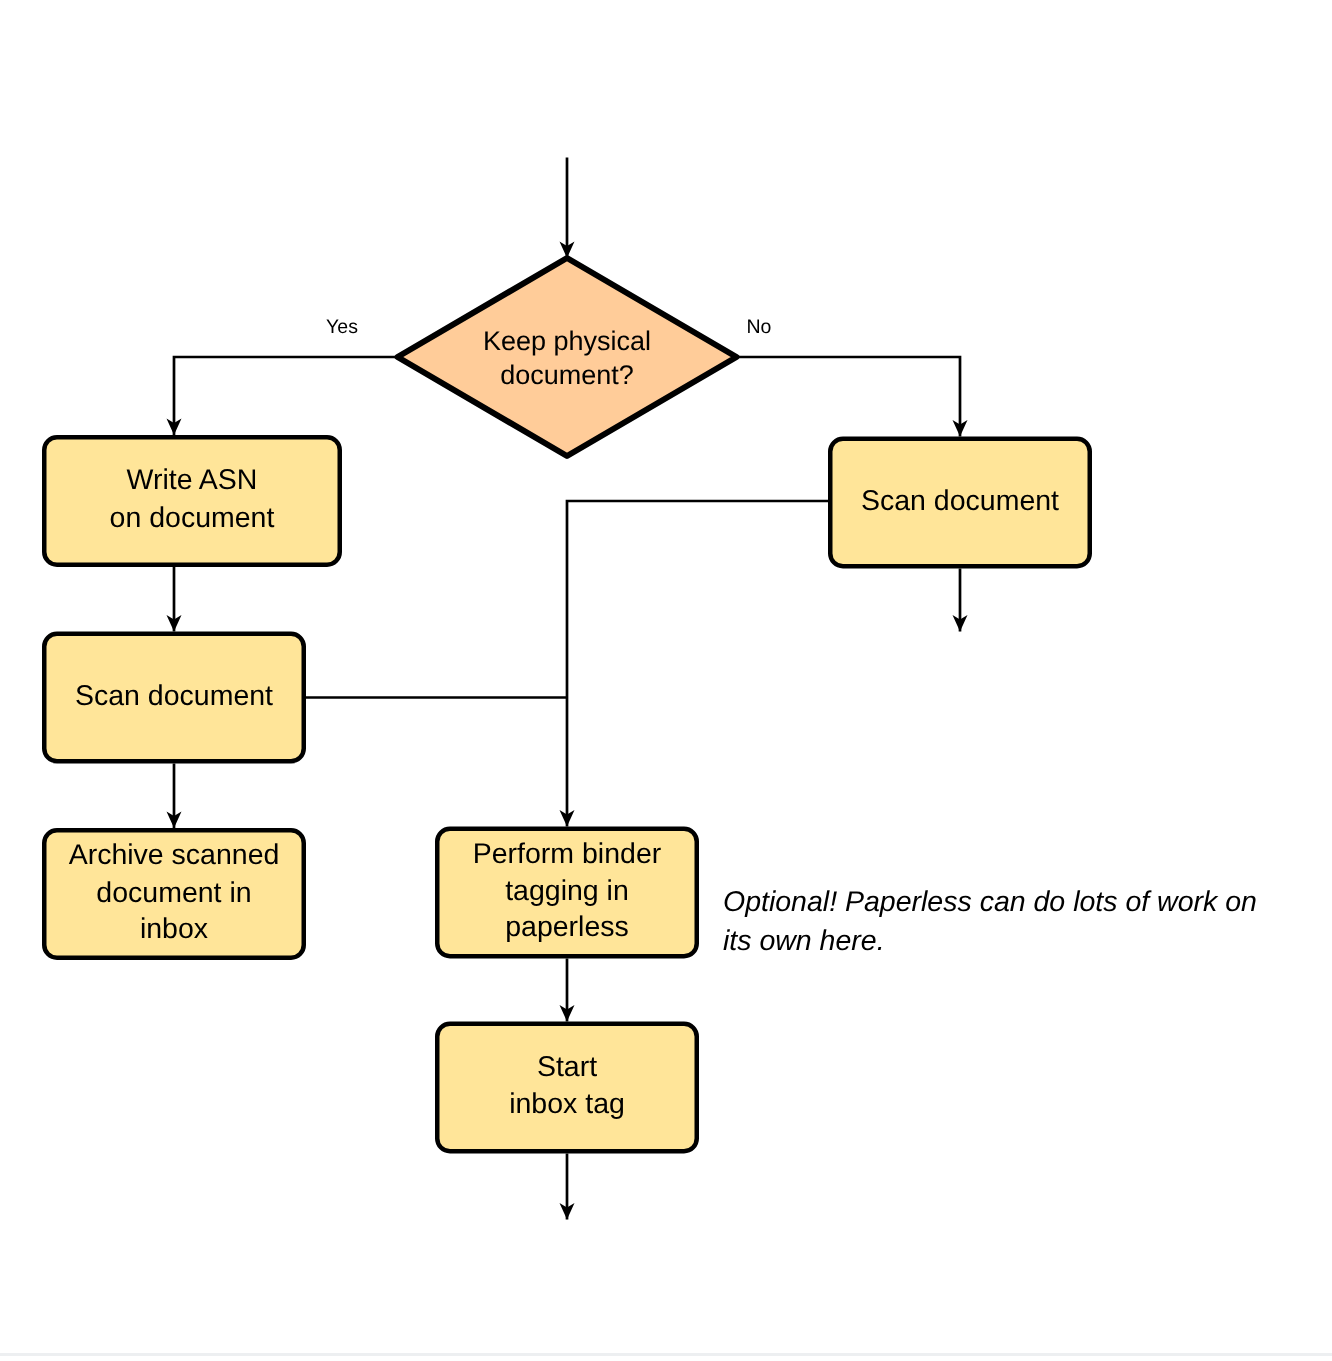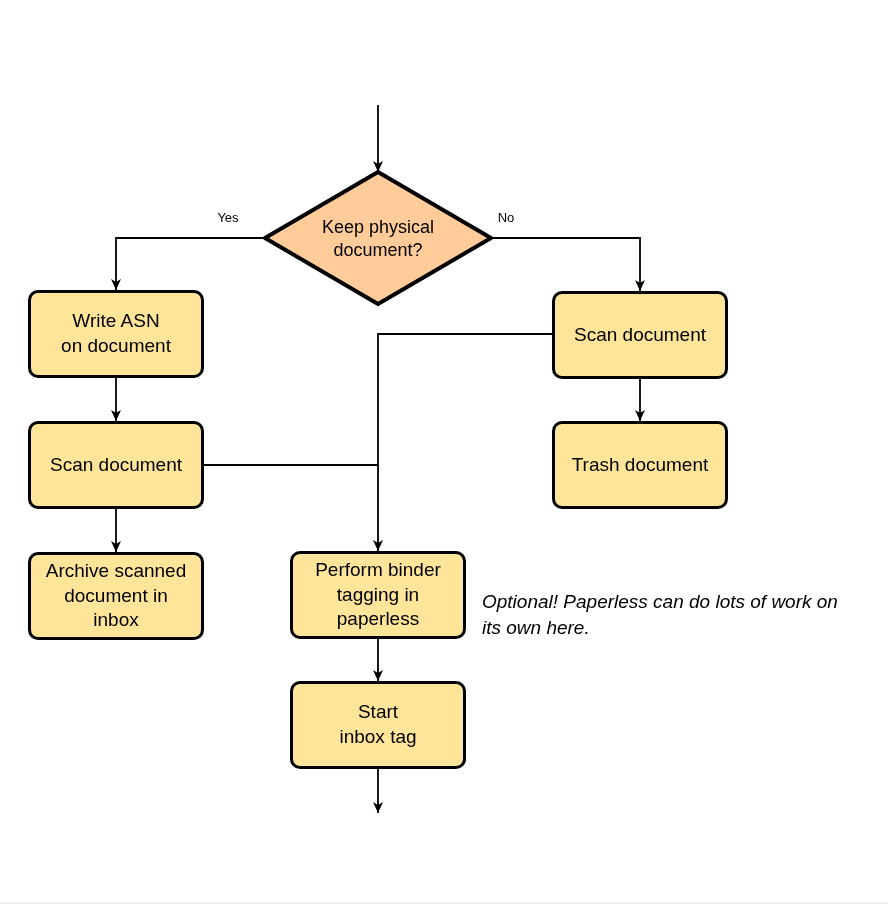--- a/index.html
+++ b/index.html
@@ -115,42 +115,39 @@
 
 
   <div class="decision-label">
     <span class="lbl">Keep physical
 document?</span>
   </div>
 
   <div class="edge-label edge-label-yes">Yes</div>
   <div class="edge-label edge-label-no">No</div>
 
-  <div class="node process" style="left:28px;top:290px;width:176px;height:88px">
+  <div class="node process" style="left:28px;top:290px;width:200px;height:88px">
     <span class="lbl">Write ASN
 on document</span>
   </div>
 
   <div class="node process" style="left:28px;top:421px;width:176px;height:88px">
     <span class="lbl">Scan document</span>
   </div>
 
   <div class="node process" style="left:28px;top:552px;width:176px;height:88px">
     <span class="lbl">Archive scanned
 document in
 inbox</span>
   </div>
 
   <div class="node process" style="left:552px;top:291px;width:176px;height:88px">
     <span class="lbl">Scan document</span>
   </div>
 
-  <div class="node process" style="left:552px;top:421px;width:176px;height:88px">
-    <span class="lbl">Trash document</span>
-  </div>
 
   <div class="node process" style="left:290px;top:551px;width:176px;height:88px">
     <span class="lbl">Perform binder
 tagging in
 paperless</span>
   </div>
 
   <div class="note">Optional! Paperless can do lots of work on
 its own here.</div>
 

